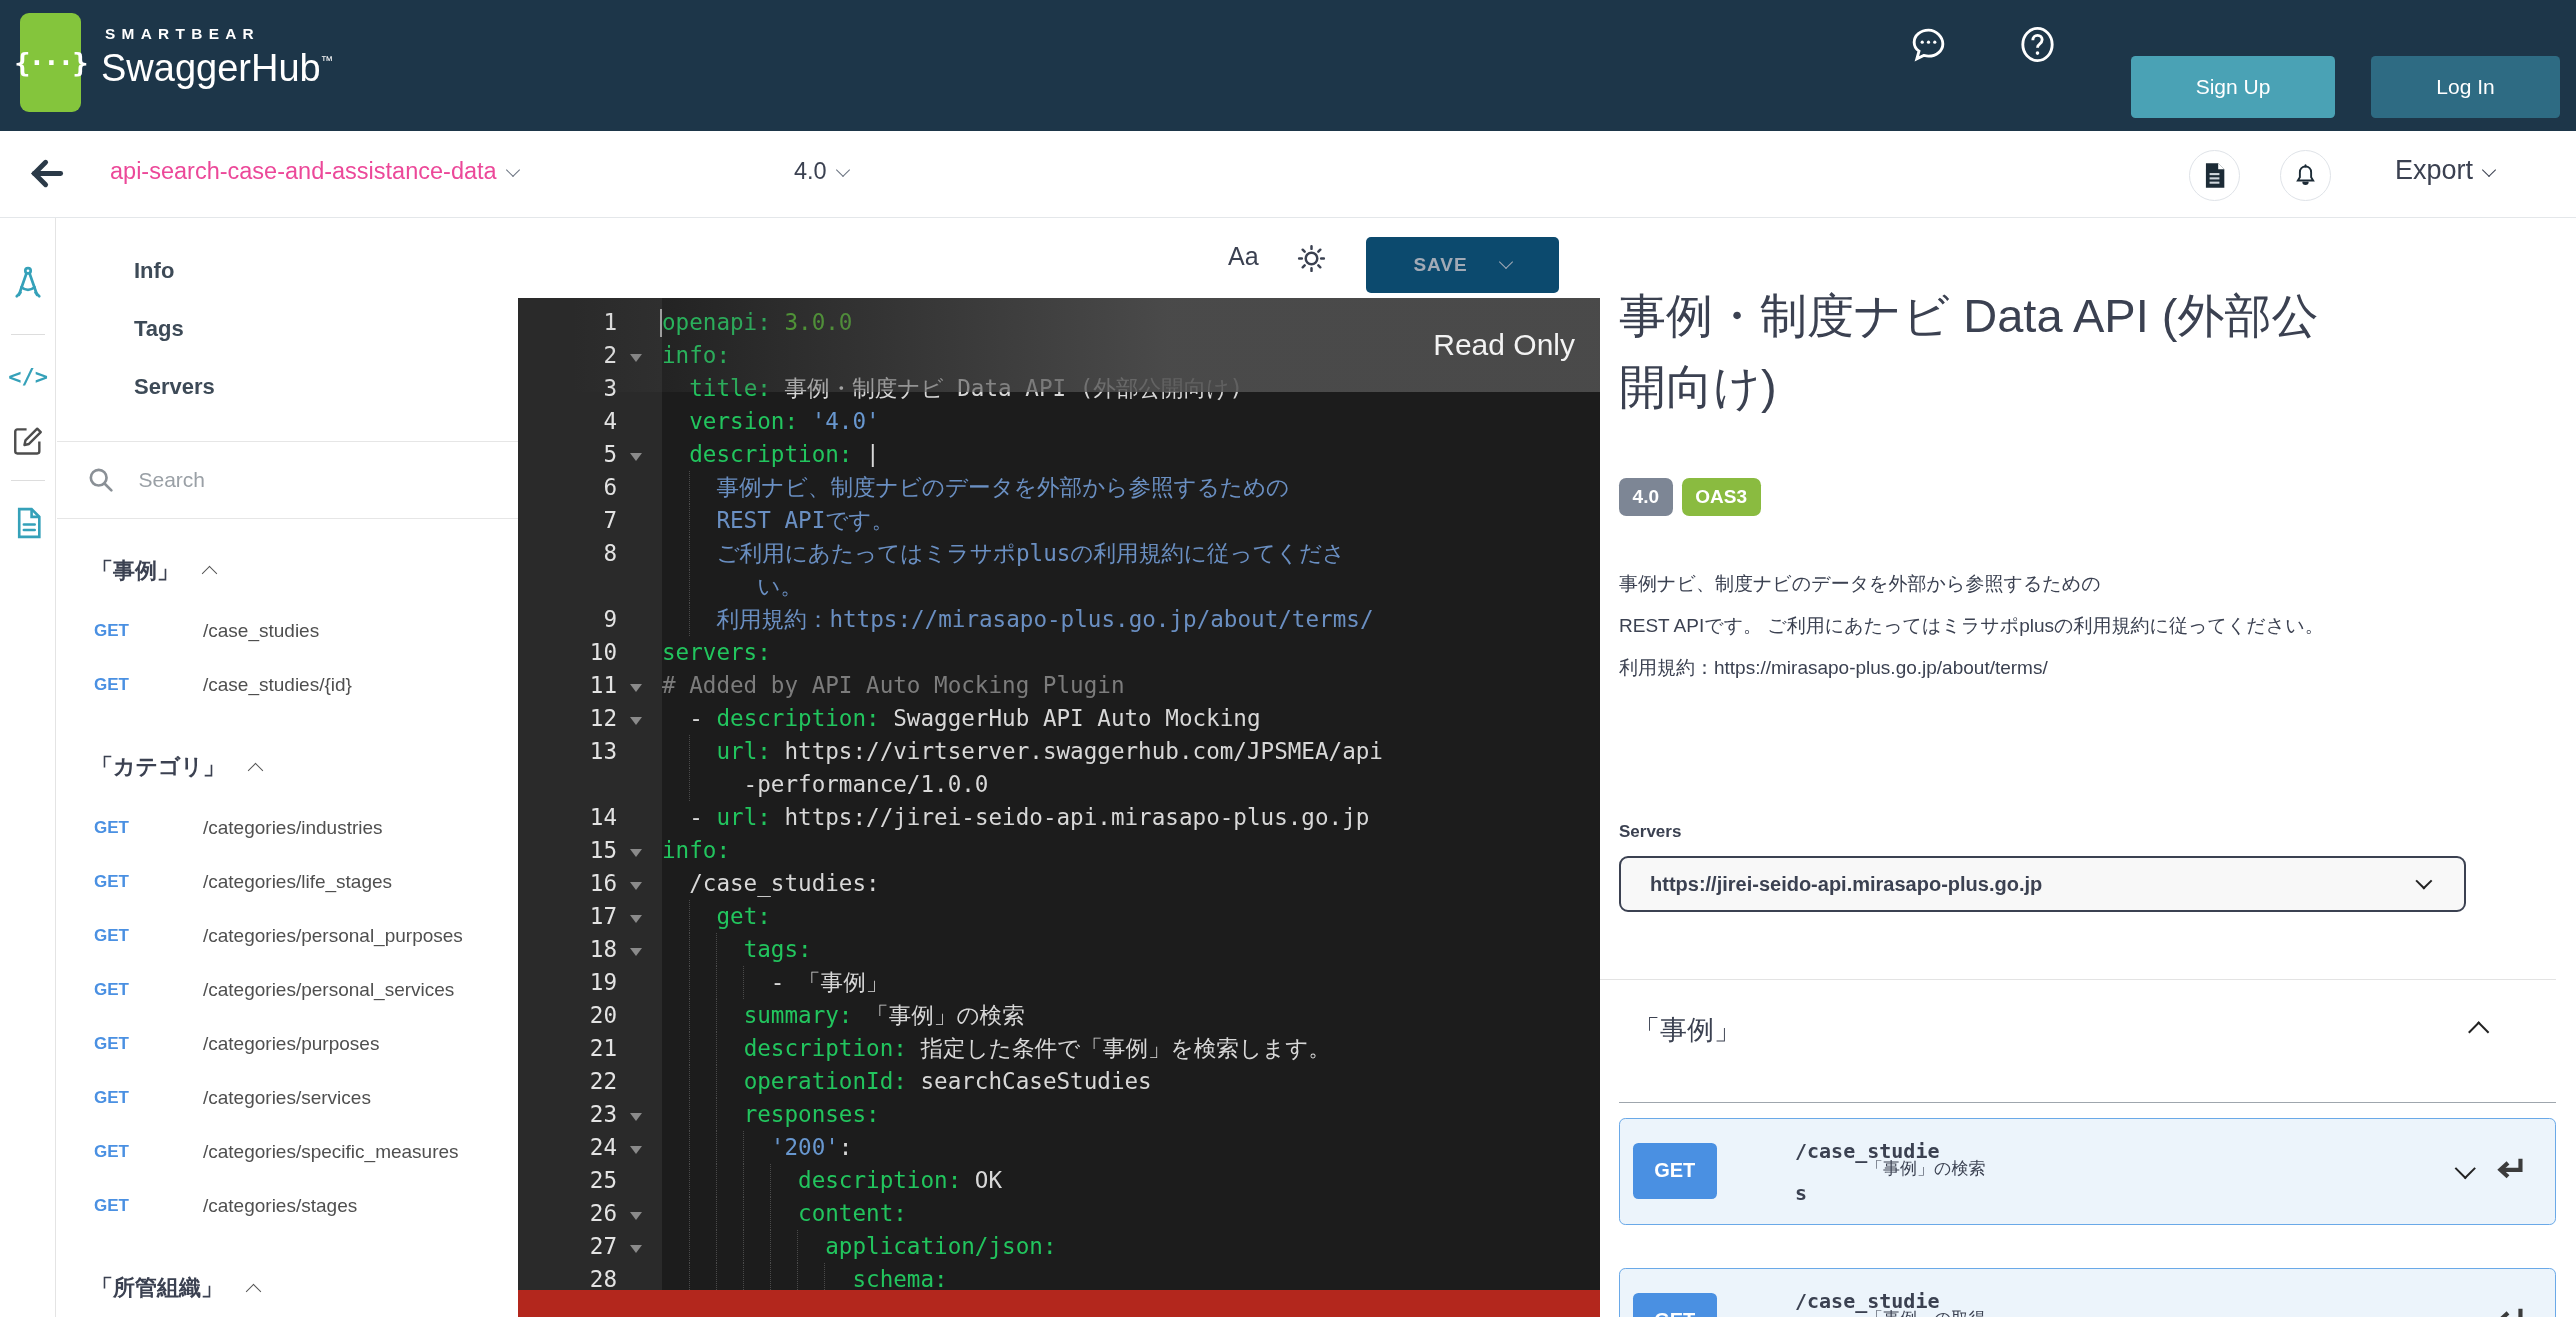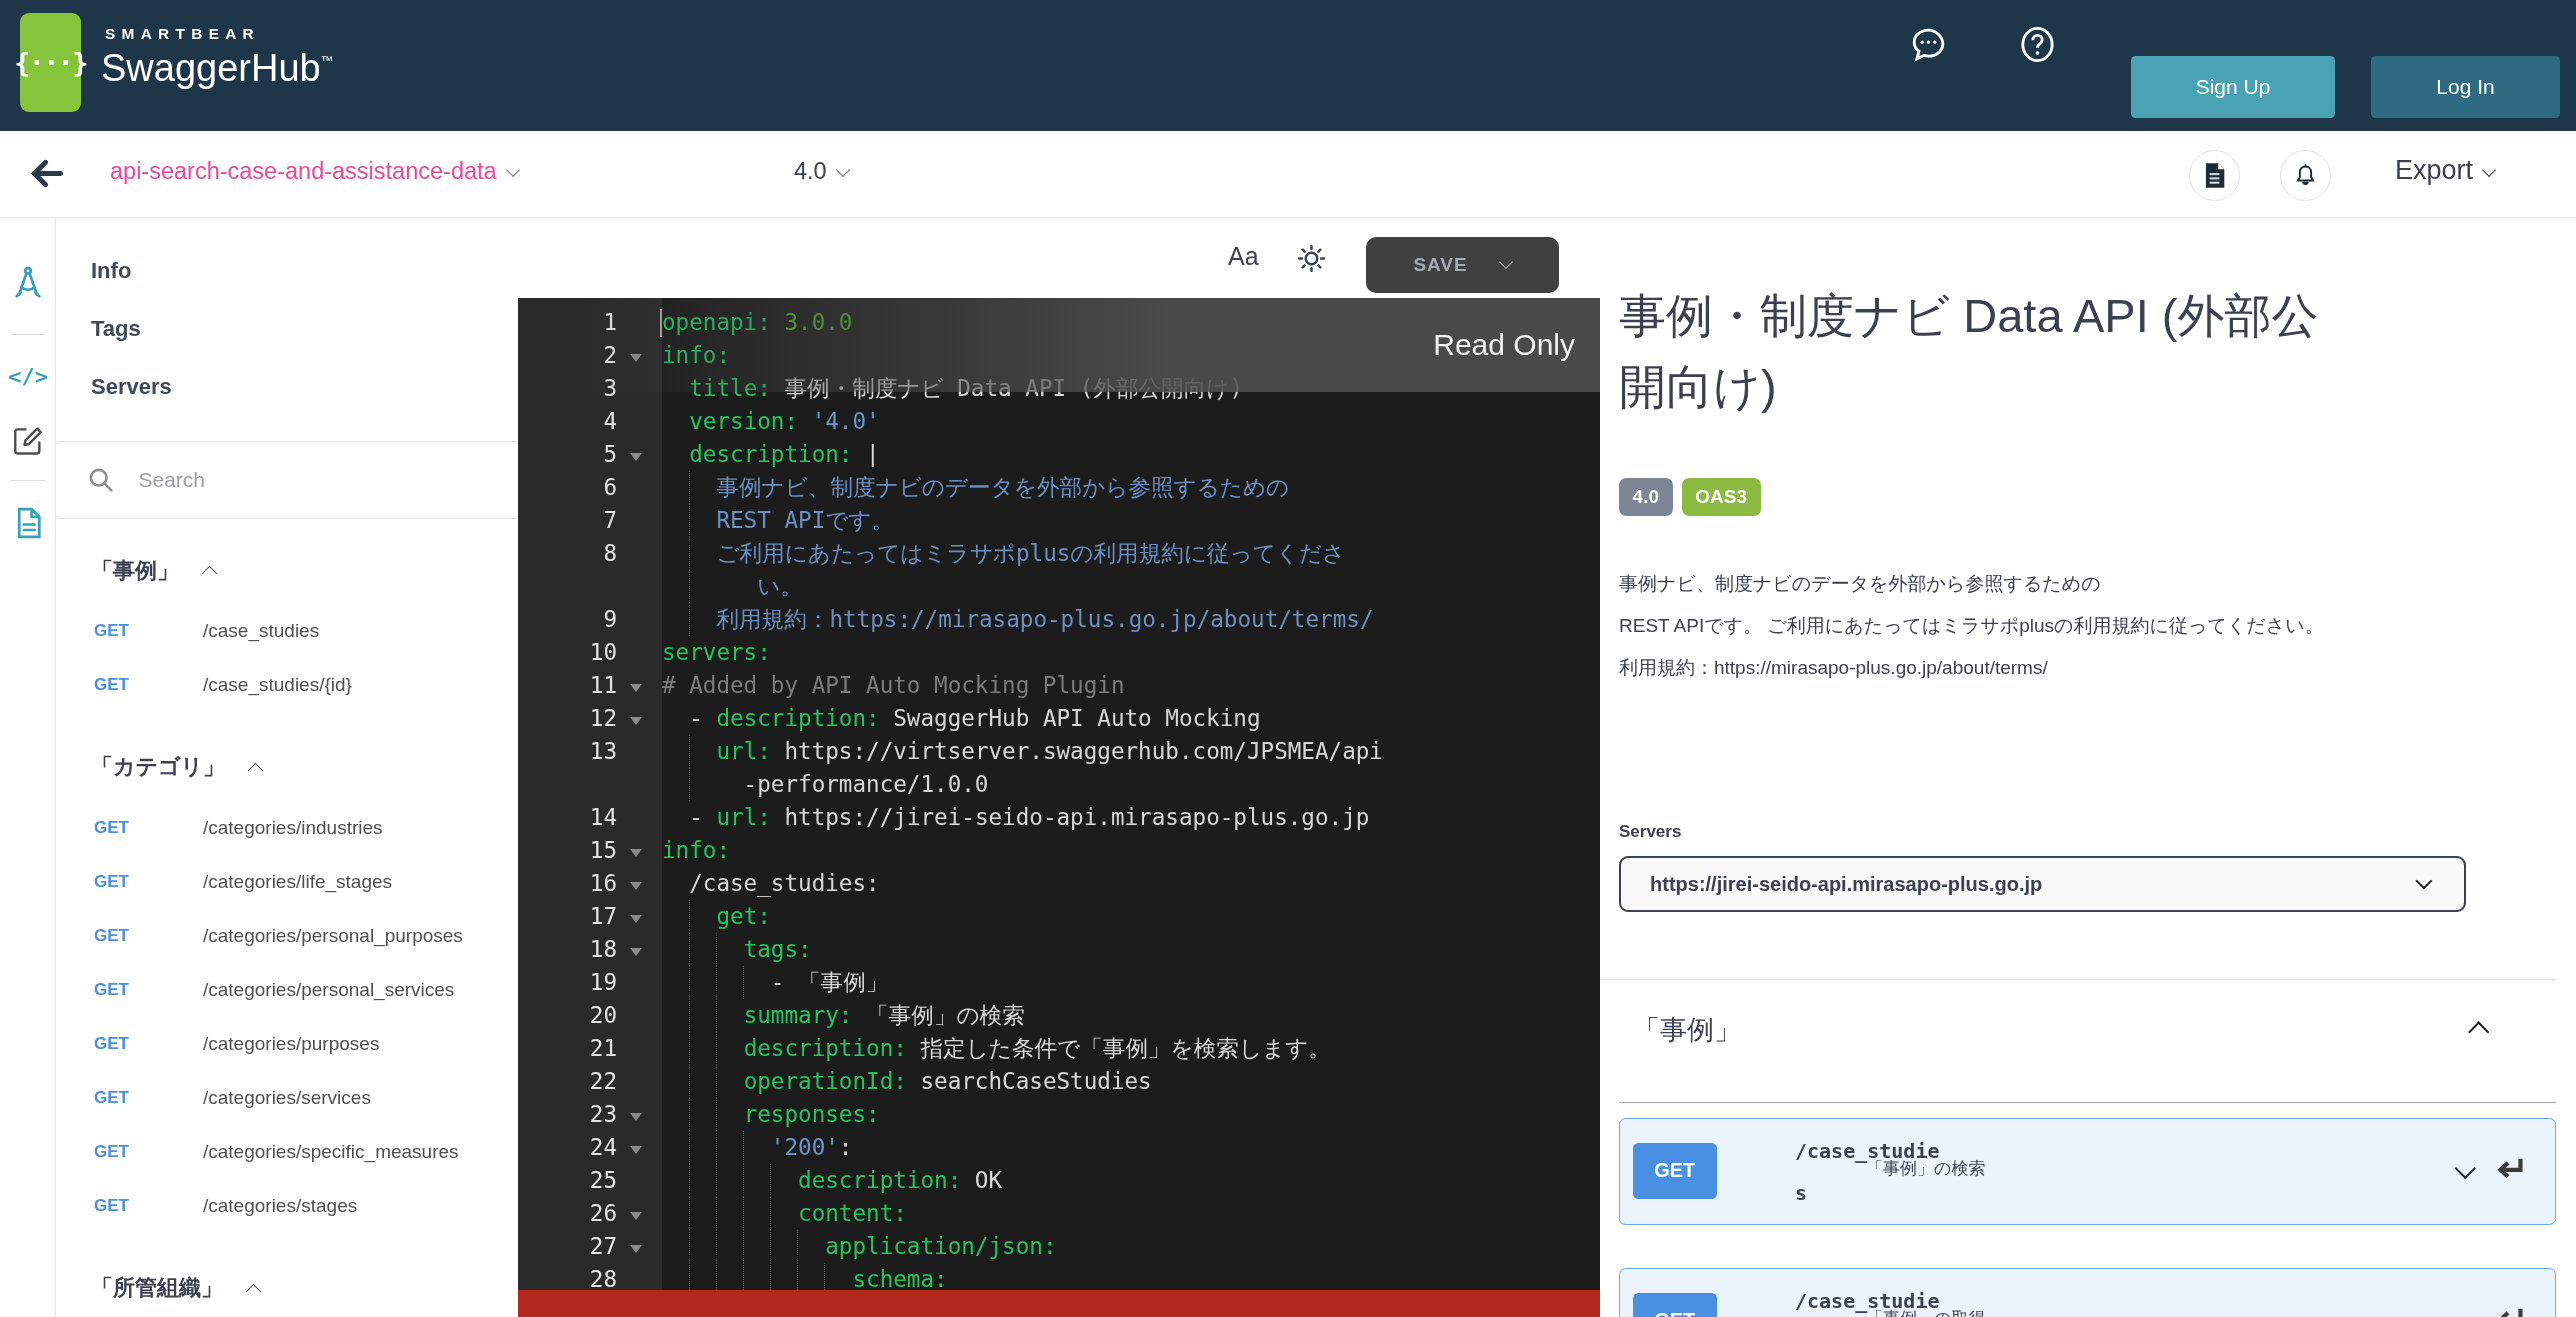--- a/index.html
+++ b/index.html
@@ -37,41 +37,41 @@
   .export-label{position:absolute;left:2395px;top:23.5px;font-size:27px;color:#3b4151;cursor:pointer;}
 
   
   .rail{position:absolute;left:0;top:218px;width:56px;height:1100px;border-right:0.9px solid #e4e4e4;background:#fff;}
   .rail-item{position:absolute;left:7.2px;width:42px;height:42px;display:flex;align-items:center;justify-content:center;cursor:pointer;}
   .rail-div{position:absolute;left:11px;width:34px;border-top:0.9px solid #ddd;}
   .code-glyph{color:#35a1b9;font-weight:700;font-size:22px;font-family:"DejaVu Sans Mono",monospace;}
 
   
   .sidebar{position:absolute;left:57px;top:218px;width:461px;height:1100px;background:#fff;overflow:hidden;}
-  .sb-nav{padding-top:23.5px;}
+  .sb-nav{padding-top:23.5px;padding-left:43px;}
   .sb-nav-item{height:58px;line-height:58px;padding-left:34px;font-size:22px;font-weight:600;color:#3d4a57;cursor:pointer;}
   .sb-div{border-top:0.9px solid #e6e6e6;margin-top:25px;}
   .sb-search{height:77px;display:flex;align-items:center;padding-left:29px;border-bottom:0.9px solid #e6e6e6;cursor:text;}
   .sb-search-ph{color:#9aa0a6;font-size:21px;margin-left:23.5px;}
   .sb-groups{padding-top:31px;}
   .sb-group{margin-bottom:34px;}
   .sb-ghead{height:42px;line-height:42px;padding-left:34px;font-size:22px;font-weight:700;color:#3b4151;cursor:pointer;}
   .chev-up-sm{width:11px;height:11px;border-right:1.8px solid #555;border-bottom:1.8px solid #555;
     display:inline-block;transform:rotate(-135deg);margin-left:25px;margin-bottom:-1.8px;}
   .sb-items{margin-top:12.7px;}
   .sb-item{height:54px;display:flex;align-items:center;cursor:pointer;}
   .sb-method{width:146px;padding-left:37px;font-size:17px;font-weight:700;color:#4a90e2;flex:none;}
   .sb-path{font-size:19px;color:#4f4f4f;white-space:nowrap;overflow:hidden;flex:1;}
 
   
   .editor{position:absolute;left:518px;top:218px;width:1082px;height:1100px;background:#fff;}
   .ed-toolbar{position:absolute;left:0;top:0;width:100%;height:80px;background:#fff;}
   .aa-label{position:absolute;left:710px;top:23.5px;font-size:25px;color:#3b4151;cursor:pointer;}
   .sun-btn{position:absolute;left:777px;top:23.5px;width:33px;height:33px;color:#3b4151;cursor:pointer;}
-  .save-btn{position:absolute;left:848px;top:19px;width:193px;height:56px;background:#404040;border-radius:10px;
+  .save-btn{position:absolute;left:848px;top:19px;width:193px;height:56px;background:#0c4a6e;border-radius:5px;
     display:flex;align-items:center;justify-content:center;gap:34px;cursor:pointer;}
   .save-label{color:#a2aab6;font-size:19px;font-weight:700;letter-spacing:0.9px;}
   .save-caret{width:10px;height:10px;border-right:1.8px solid #a2aab6;border-bottom:1.8px solid #a2aab6;
     transform:rotate(45deg);margin-bottom:5.4px;}
   .ed-dark{position:absolute;left:0;top:80px;width:1082px;height:1020px;background:#1c1c1c;overflow:hidden;}
   .ed-gutterbg{position:absolute;left:0;top:0;width:144px;height:100%;background:#2a2a2a;}
   .code-rows{position:absolute;left:0;top:8.1px;width:100%;}
   .crow{position:relative;height:33px;font-family:"DejaVu Sans Mono",monospace;font-size:22.6px;line-height:33px;white-space:pre;}
   .lnum{position:absolute;left:0;top:0;width:99px;text-align:right;color:#e3e3e3;}
   .fold{position:absolute;left:112px;top:14.5px;width:0;height:0;border-left:6.3px solid transparent;

